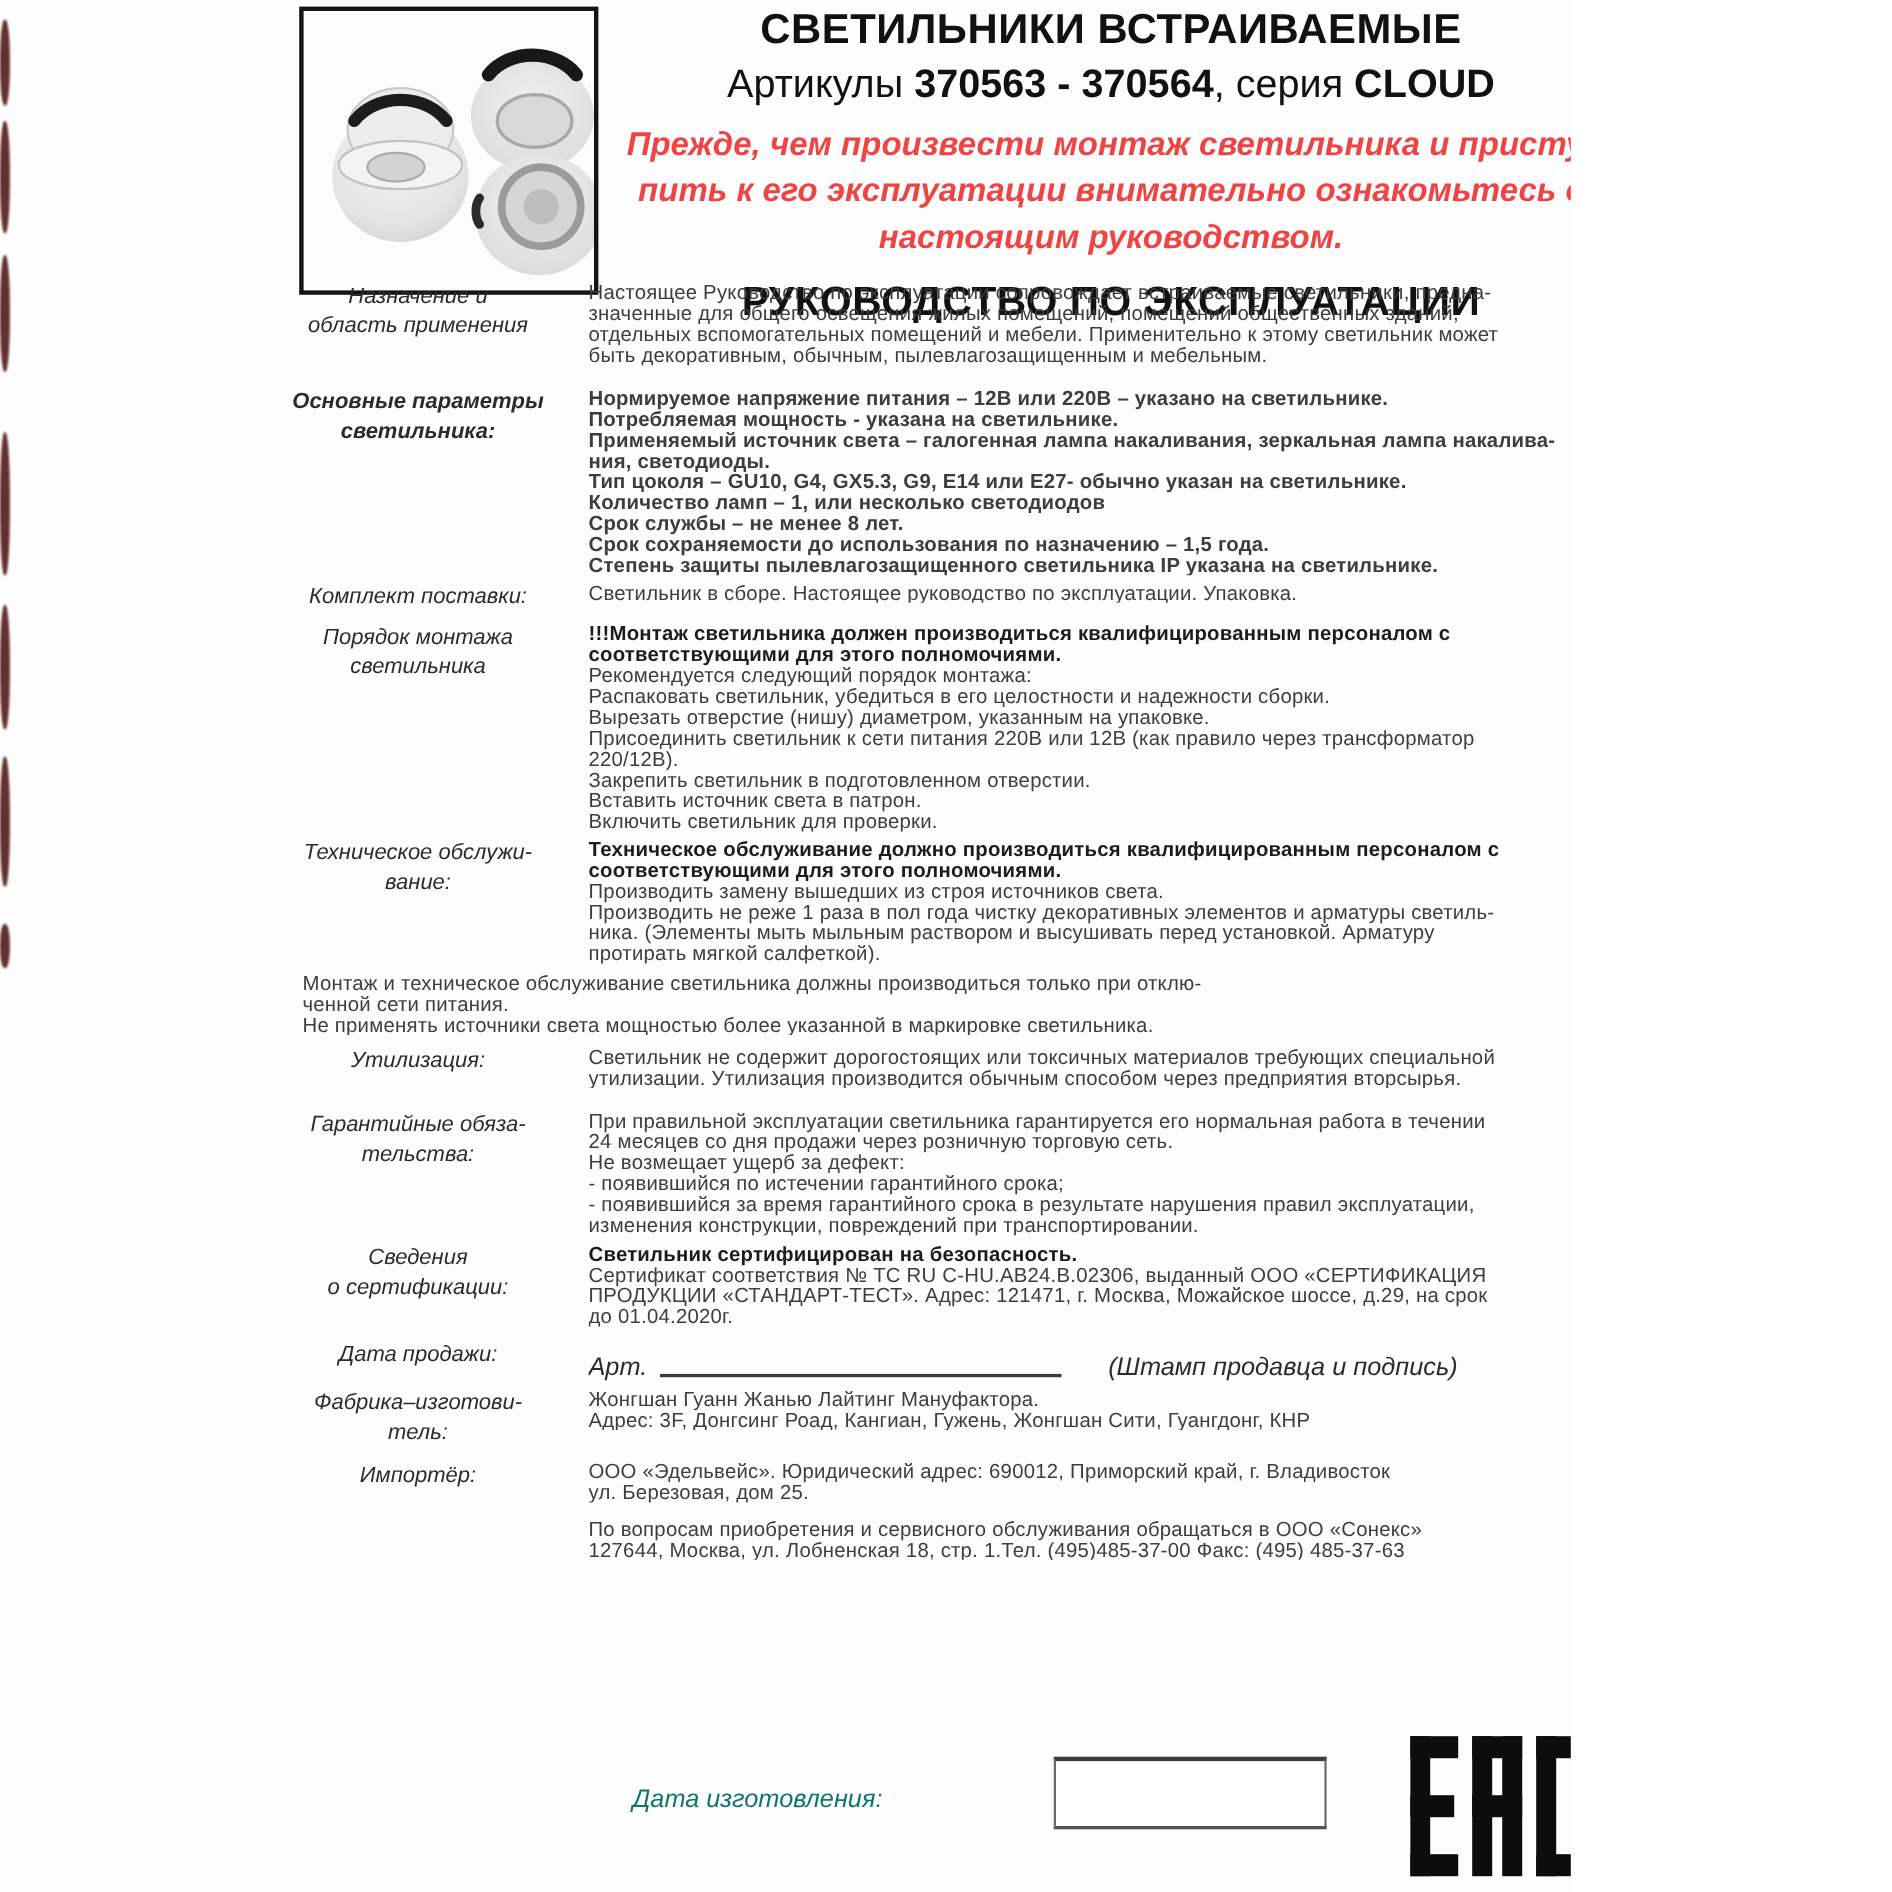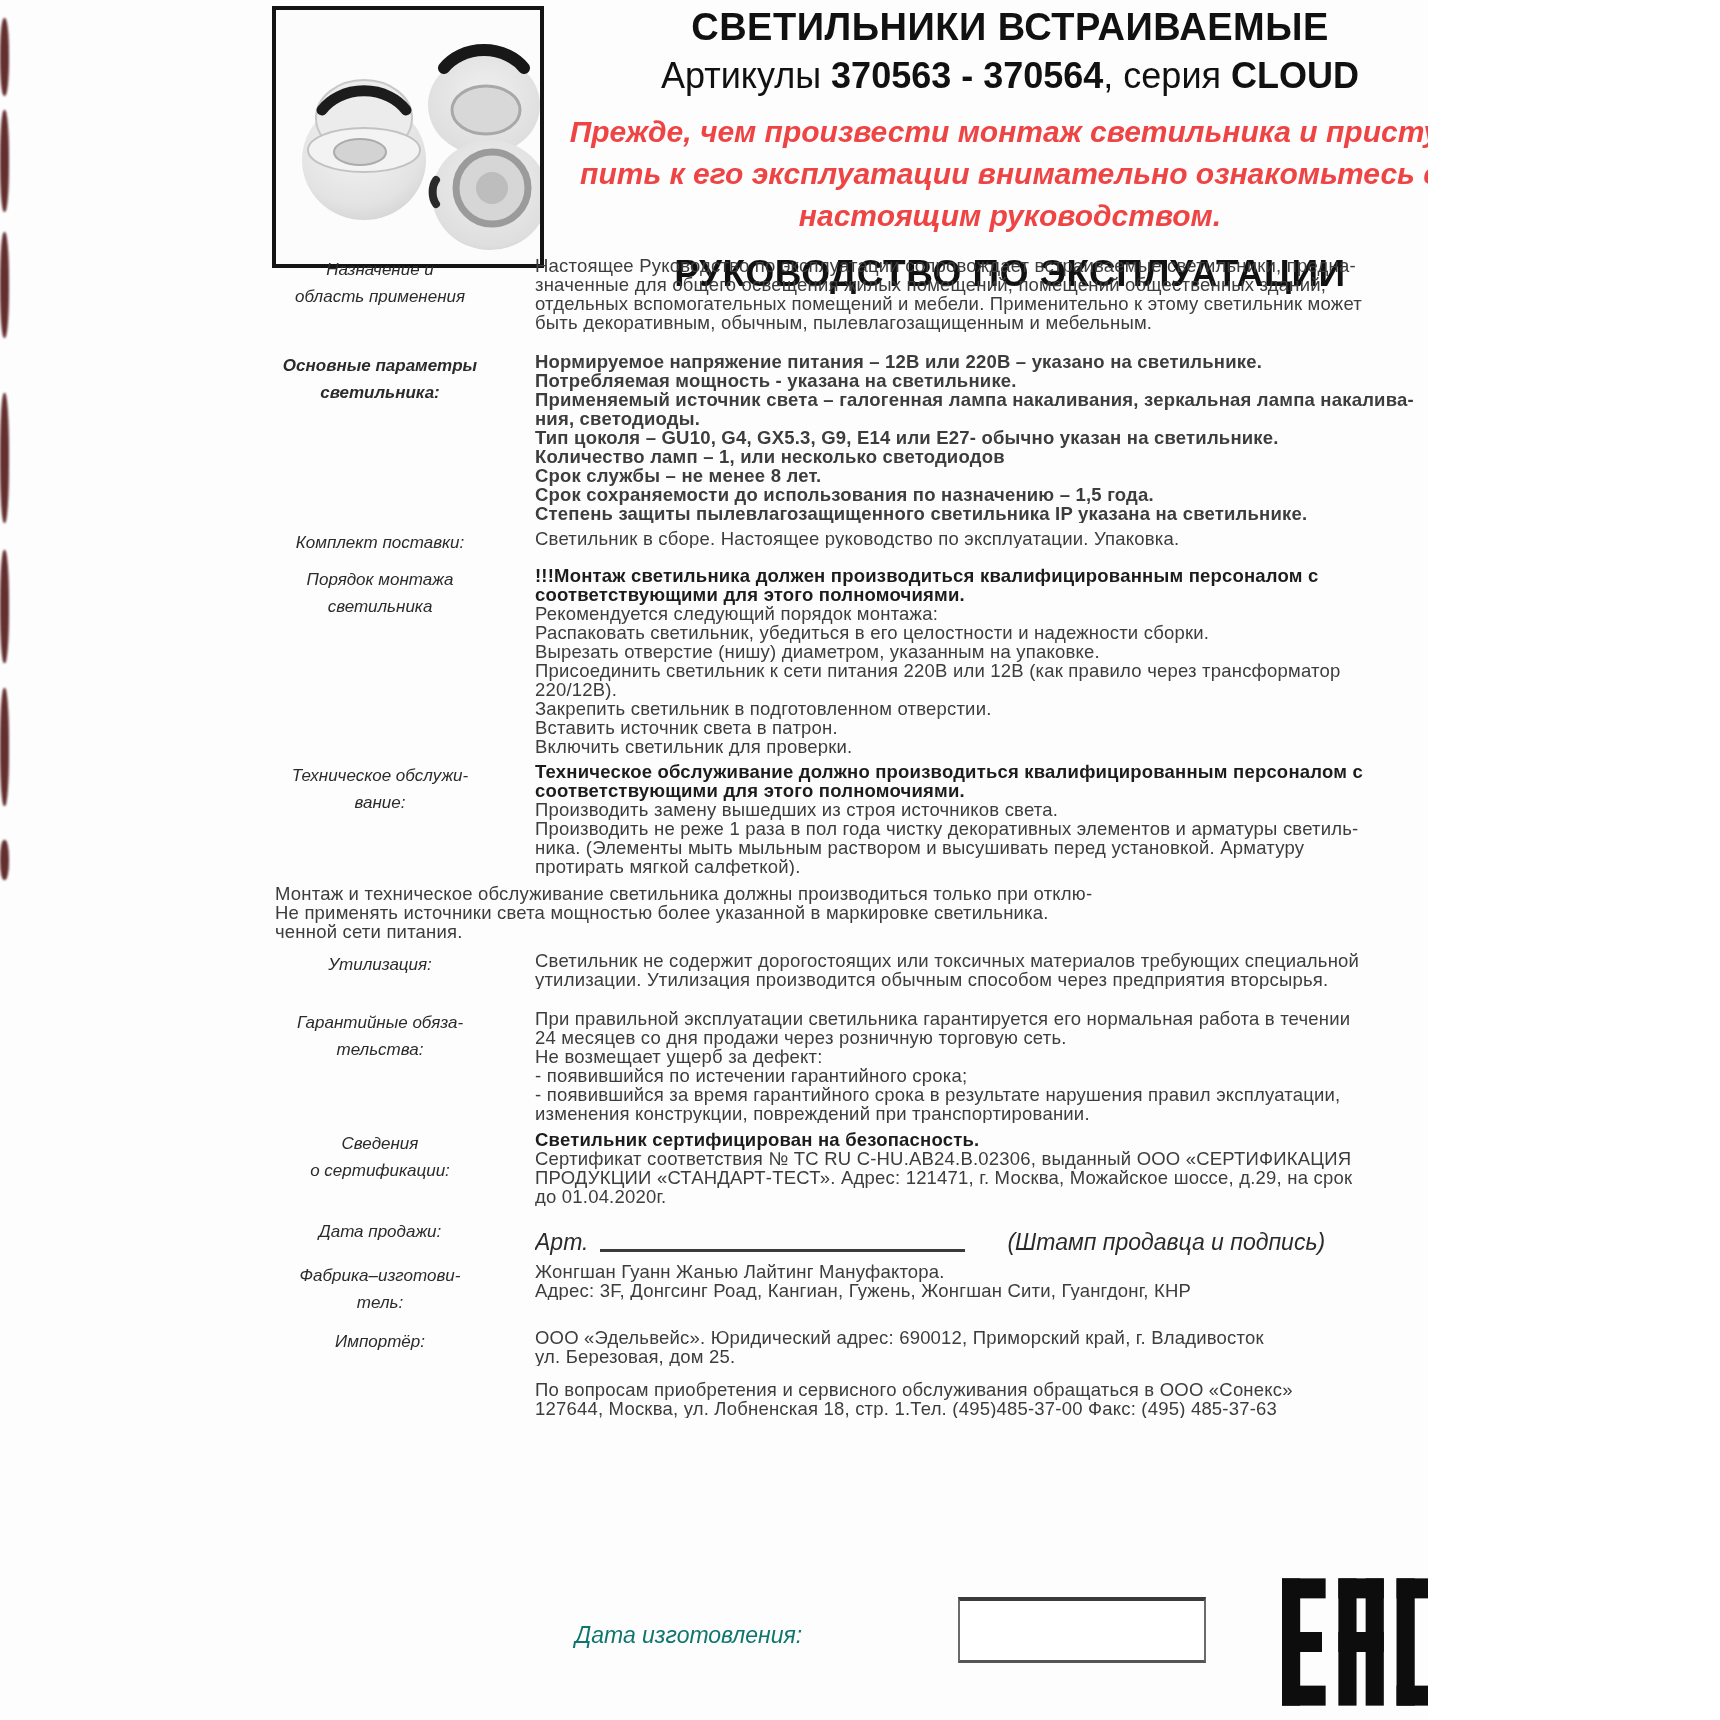--- a/index.html
+++ b/index.html
@@ -29,21 +29,21 @@
   .doc-title{font-size:38px;font-weight:700;letter-spacing:.5px;}
   .doc-subtitle{font-size:36px;margin-top:6px;}
   .doc-subtitle .b{font-weight:700;}
   .doc-warning{margin-top:14px;font-size:30px;line-height:42px;font-weight:700;font-style:italic;color:#ef4444;}
   .manual-title{margin-top:16px;font-size:37px;font-weight:700;letter-spacing:.5px;}
   
   .sections{position:absolute;left:250px;top:256px;width:1230px;}
   .section-row{display:flex;align-items:flex-start;}
   .sec-label{
     width:260px;flex:0 0 260px;text-align:center;
-    font-style:italic;font-size:17px;line-height:27px;color:#2b2b2b;
+    font-style:italic;font-size:20px;line-height:27px;color:#2b2b2b;
   }
   .sec-body{margin-left:25px;width:945px;overflow:hidden;}
   .body-line{
     font-size:18.5px;line-height:19px;white-space:nowrap;
     color:#3d3d3d;letter-spacing:.2px;
   }
   .body-line.bold{font-weight:700;color:#1c1c1c;}
   
   .sale-row{display:flex;align-items:flex-end;font-size:23px;font-style:italic;color:#2b2b2b;height:38px;}
   .sale-line{width:365px;border-bottom:3px solid #3a3a3a;height:24px;margin:0 6px 4px 12px;}
@@ -184,22 +184,22 @@
           <div class="body-line bold">соответствующими для этого полномочиями.</div>
           <div class="body-line">Производить замену вышедших из строя источников света.</div>
           <div class="body-line">Производить не реже 1 раза в пол года чистку декоративных элементов и арматуры светиль-</div>
           <div class="body-line">ника. (Элементы мыть мыльным раствором и высушивать перед установкой. Арматуру</div>
           <div class="body-line">протирать мягкой салфеткой).</div>
         </div>
       </div>
       <div class="section-row" style="margin-top: 8px;">
         <div class="sec-body">
           <div class="body-line">Монтаж и техническое обслуживание светильника должны производиться только при отклю-</div>
+          <div class="body-line">ченной сети питания.</div>
           <div class="body-line">Не применять источники света мощностью более указанной в маркировке светильника.</div>
-          <div class="body-line">ченной сети питания.</div>
         </div>
       </div>
       <div class="section-row" style="margin-top: 10px;">
         <div class="sec-label">
           <div>Утилизация:</div>
         </div>
         <div class="sec-body">
           <div class="body-line">Светильник не содержит дорогостоящих или токсичных материалов требующих специальной</div>
           <div class="body-line">утилизации. Утилизация производится обычным способом через предприятия вторсырья.</div>
         </div>

